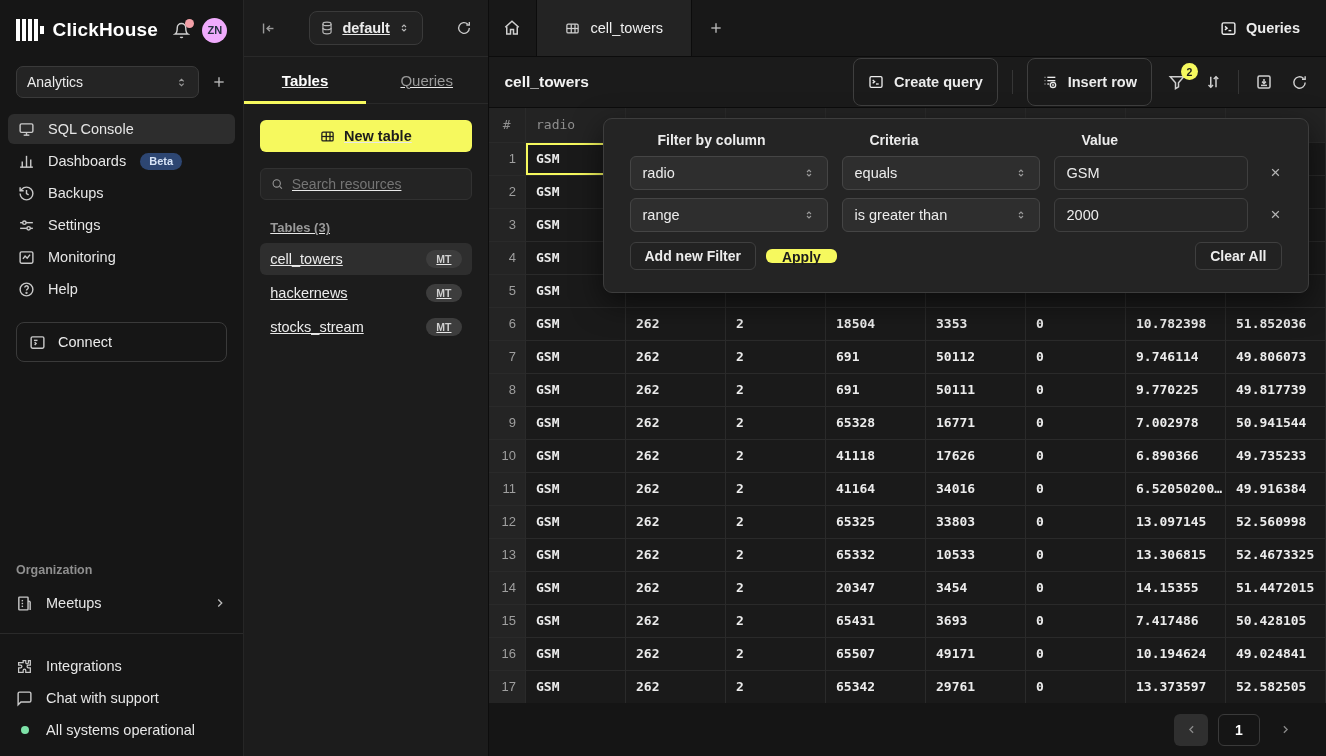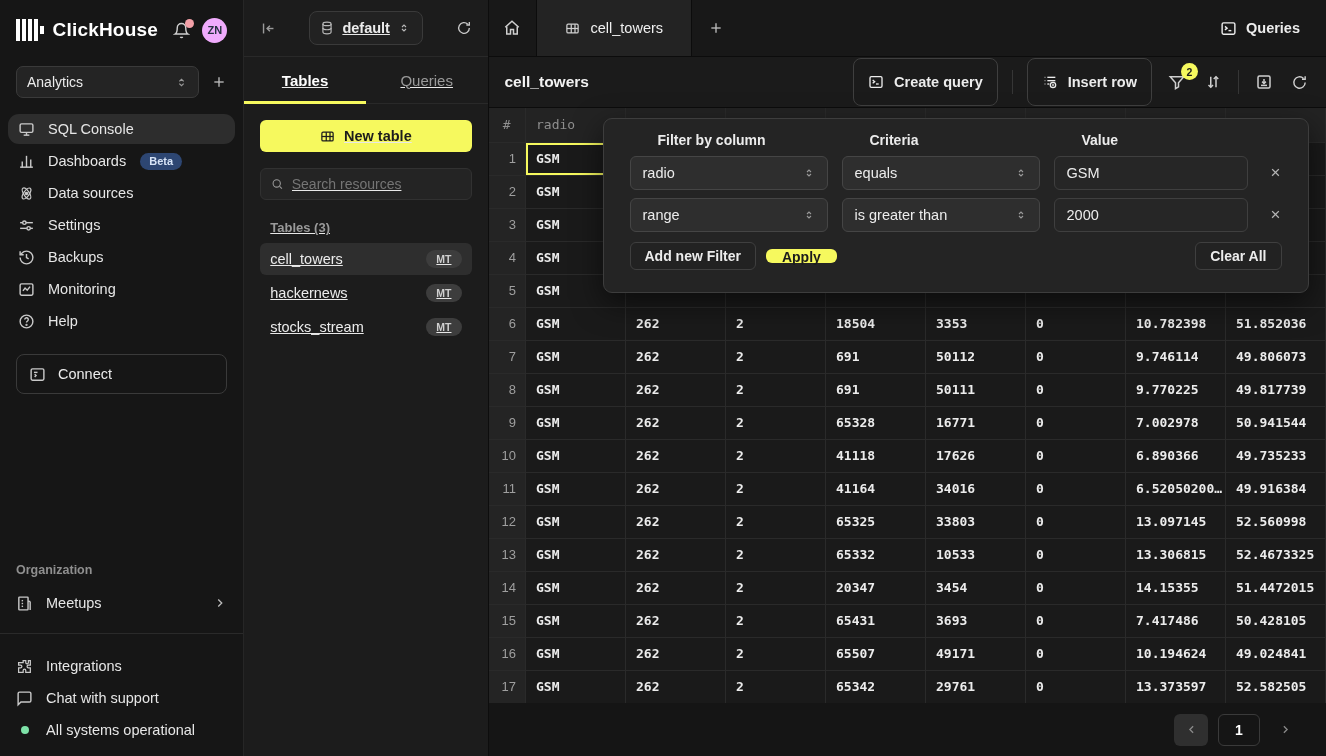--- a/index.html
+++ b/index.html
@@ -18,21 +18,21 @@
   .bell-wrap { position:relative; margin-right:12px; color:#cfcfcf; }
   .bell-dot { position:absolute; top:-3px; right:-4px; width:9px; height:9px; border-radius:50%; background:#f4a1a8; }
   .avatar { width:25px; height:25px; border-radius:50%; background:#f0abfc; color:#253141; font-size:11px; font-weight:700; display:flex; align-items:center; justify-content:center; }
 
   .workspace-row { display:flex; align-items:center; gap:12px; padding:0 16px; margin-top:20px; }
   .workspace-select { flex:1; height:32px; background:#242424; border:1px solid #3a3a3a; border-radius:7px; display:flex; align-items:center; padding:0 10px; font-size:14px; color:#ececec; }
   .workspace-select .lbl { flex:1; }
   .icon-btn { color:#bdbdbd; background:none; border:none; cursor:pointer; display:flex; align-items:center; justify-content:center; }
 
   .nav { margin-top:16px; padding:0 8px; display:flex; flex-direction:column; gap:2px; }
-  .nav-item { display:flex; align-items:center; gap:12px; height:30px; padding:0 10px; border-radius:11px; font-size:14.5px; color:#e6e6e6; cursor:pointer; }
+  .nav-item { display:flex; align-items:center; gap:12px; height:30px; padding:0 10px; border-radius:6px; font-size:14.5px; color:#e6e6e6; cursor:pointer; }
   .nav-item.active { background:#2d2d2d; }
   .nav-item .nicon { color:#c9c9c9; width:18px; display:flex; }
   .beta-badge { background:#2d4672; color:#d6e3f6; font-size:11px; font-weight:600; padding:2.5px 9px; border-radius:10px; margin-left:2px; }
 
   .connect-btn { margin:18px 16px 0; height:40px; border:1px solid #3a3a3a; border-radius:8px; background:none; display:flex; align-items:center; gap:12px; padding:0 12px; font-size:14.5px; color:#ececec; cursor:pointer; }
 
   .sidebar-spacer { flex:1; }
   .org-label { padding:0 16px; font-size:12.5px; font-weight:600; color:#8f8f8f; margin-bottom:10px; }
   .side-row { display:flex; align-items:center; gap:12px; height:32px; padding:0 16px; font-size:14.5px; color:#e6e6e6; cursor:pointer; }
   .side-row .nicon { color:#c9c9c9; width:18px; display:flex; }
@@ -172,48 +172,38 @@
             <line x1="12" y1="20" x2="12" y2="4"></line>
             <line x1="18" y1="20" x2="18" y2="9"></line>
             <line x1="3" y1="20" x2="21" y2="20"></line>
           </svg>
         </span>
       <span>Dashboards</span>
       <span class="beta-badge">Beta</span>
     </div>
     <div class="nav-item">
       <span class="nicon">
-          <svg width="17" height="17" viewBox="0 0 24 24" fill="none" stroke="currentColor" stroke-width="1.8">
-            <circle cx="12" cy="12" r="1.6" fill="currentColor"></circle>
-            <ellipse cx="12" cy="12" rx="9" ry="3.8" transform="rotate(55 12 12)"></ellipse>
-            <ellipse cx="12" cy="12" rx="9" ry="3.8" transform="rotate(-55 12 12)"></ellipse>
+          <svg width="17" height="17" viewBox="0 0 24 24" fill="none" stroke="currentColor" stroke-width="2">
+            <path d="M3 12a9 9 0 109-9 9.4 9.4 0 00-6.7 3L3 8"></path>
+            <polyline points="3 3 3 8 8 8"></polyline>
+            <polyline points="12 7 12 12 15 14"></polyline>
           </svg>
         </span>
-      <span>Data sources</span>
+      <span>Backups</span>
     </div>
     <div class="nav-item">
       <span class="nicon">
           <svg width="17" height="17" viewBox="0 0 24 24" fill="none" stroke="currentColor" stroke-width="2">
             <line x1="3" y1="8" x2="21" y2="8"></line>
             <circle cx="9" cy="8" r="2.4" fill="#161616"></circle>
             <line x1="3" y1="16" x2="21" y2="16"></line>
             <circle cx="15" cy="16" r="2.4" fill="#161616"></circle>
           </svg>
         </span>
       <span>Settings</span>
-    </div>
-    <div class="nav-item">
-      <span class="nicon">
-          <svg width="17" height="17" viewBox="0 0 24 24" fill="none" stroke="currentColor" stroke-width="2">
-            <path d="M3 12a9 9 0 109-9 9.4 9.4 0 00-6.7 3L3 8"></path>
-            <polyline points="3 3 3 8 8 8"></polyline>
-            <polyline points="12 7 12 12 15 14"></polyline>
-          </svg>
-        </span>
-      <span>Backups</span>
     </div>
     <div class="nav-item">
       <span class="nicon">
           <svg width="17" height="17" viewBox="0 0 24 24" fill="none" stroke="currentColor" stroke-width="2">
             <rect x="3" y="4" width="18" height="16" rx="2"></rect>
             <polyline points="7 14 10 10 13 13 17 8"></polyline>
           </svg>
         </span>
       <span>Monitoring</span>
     </div>

